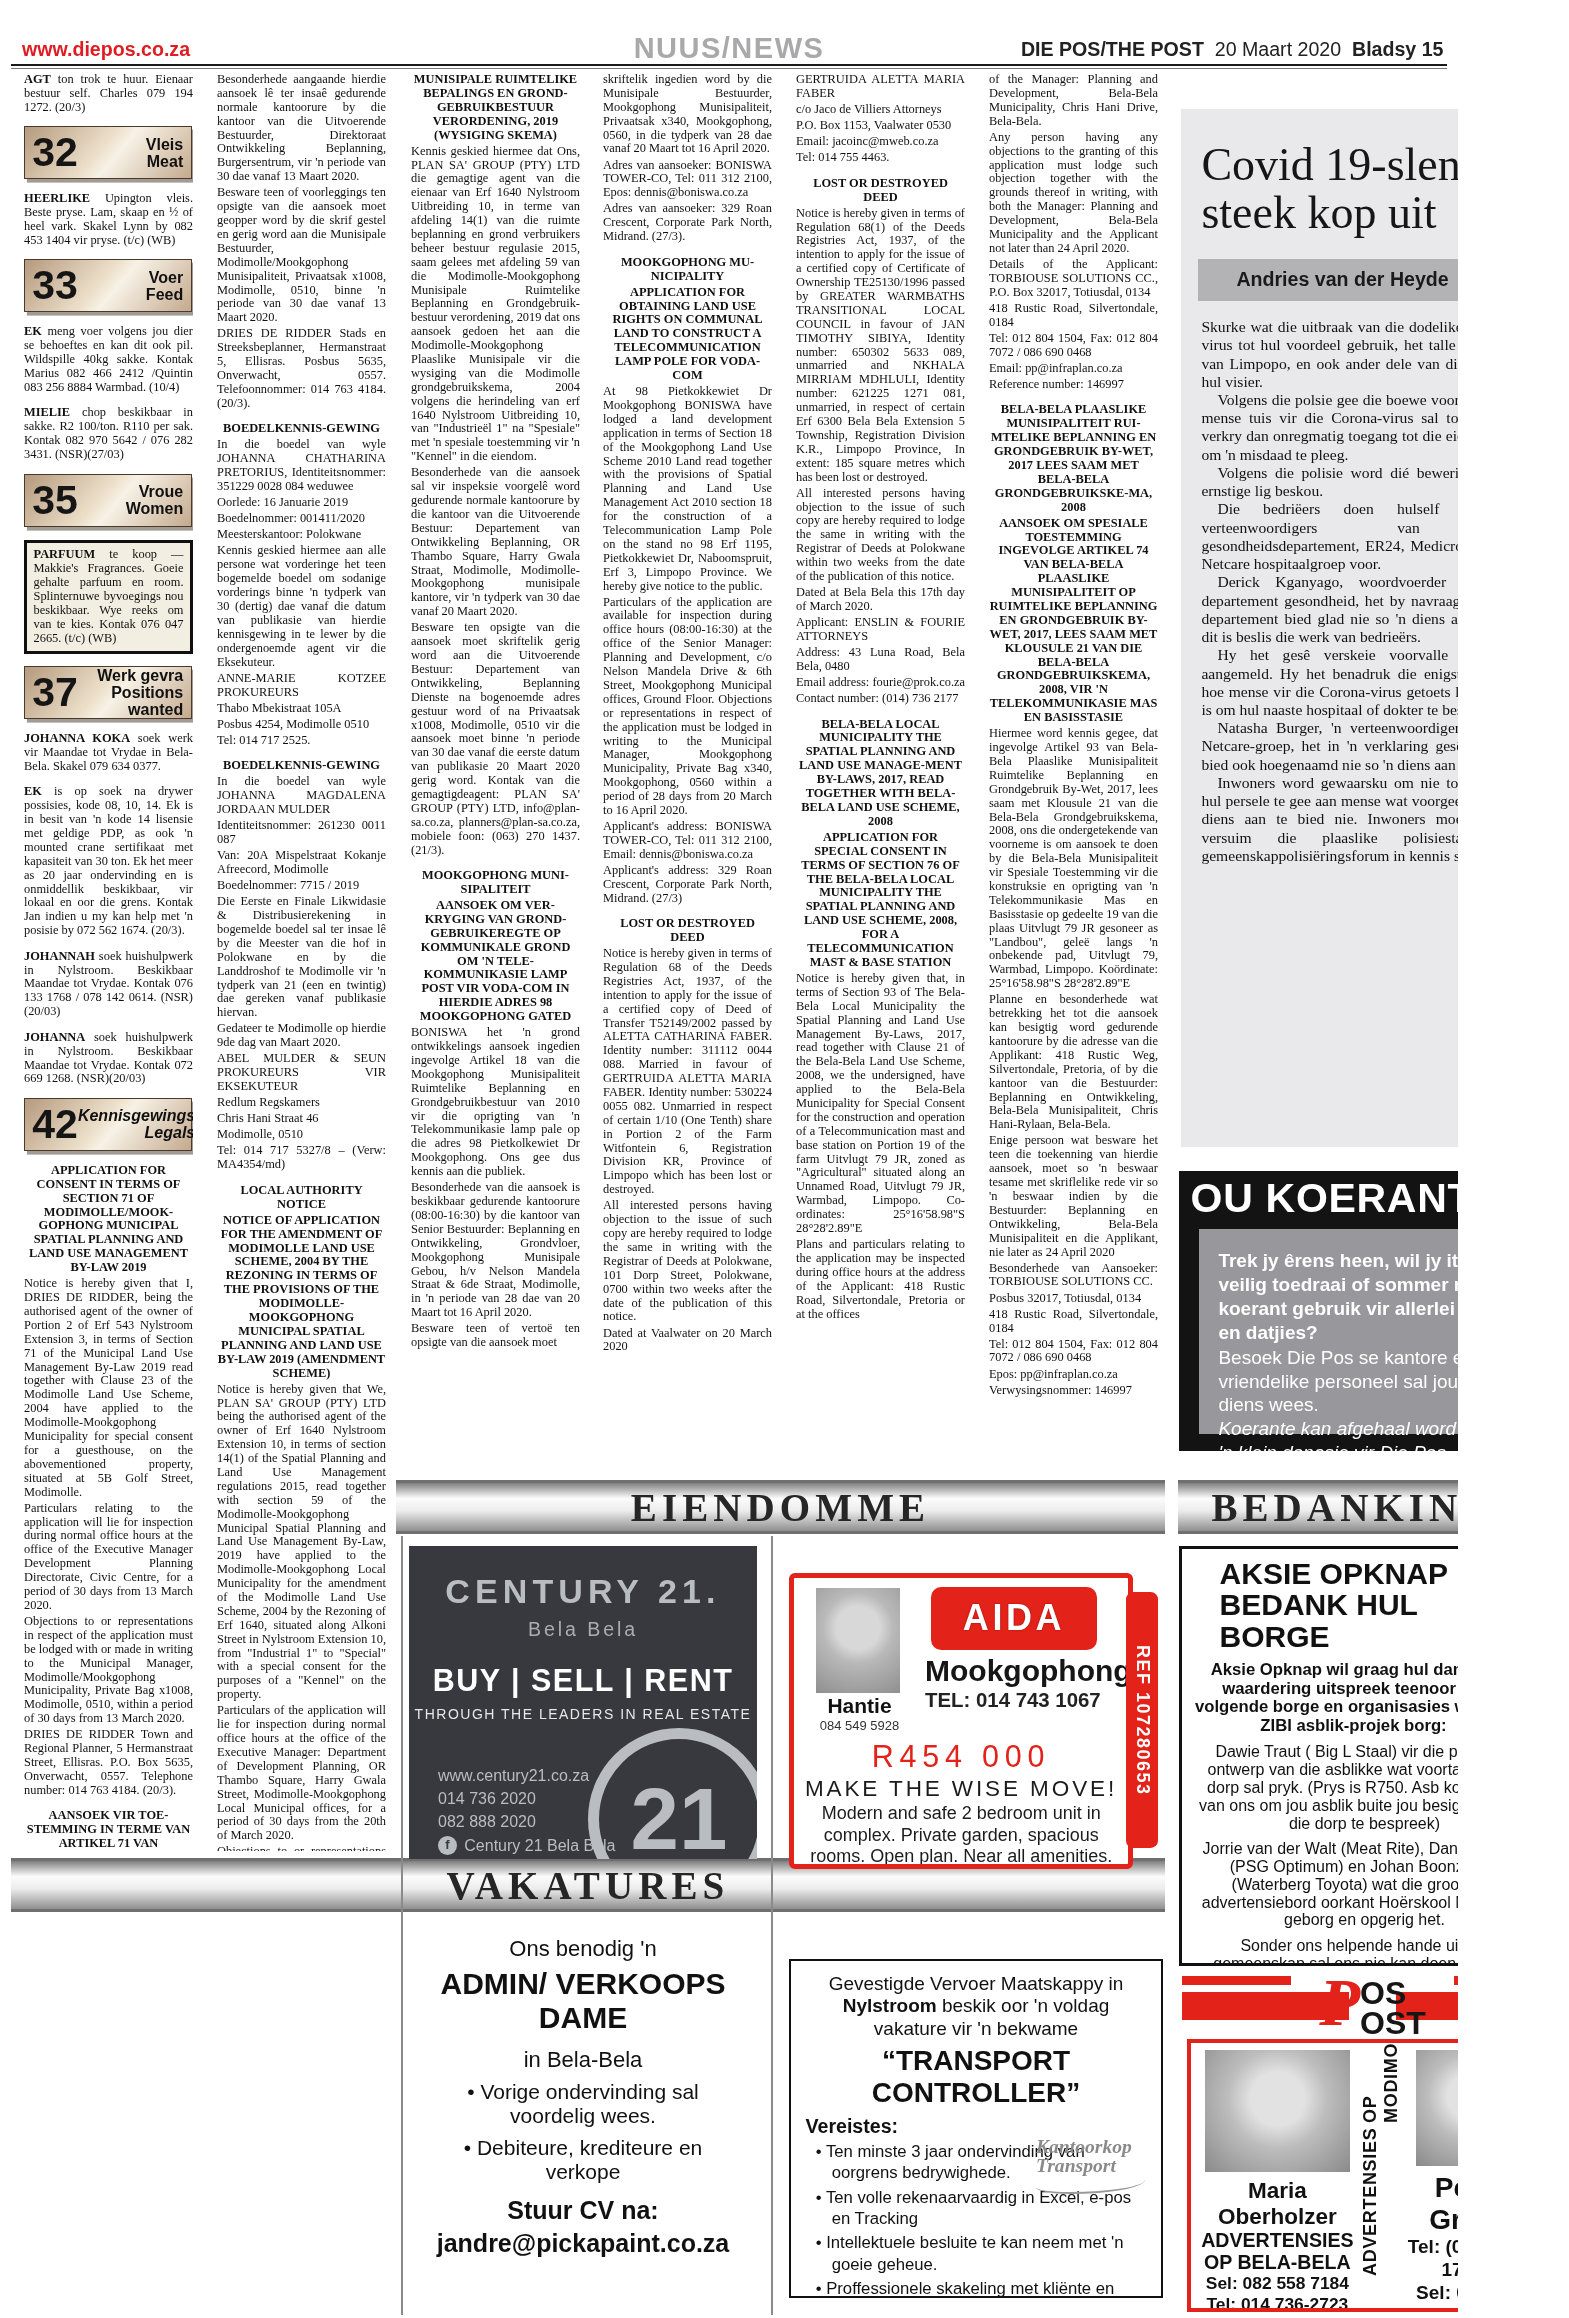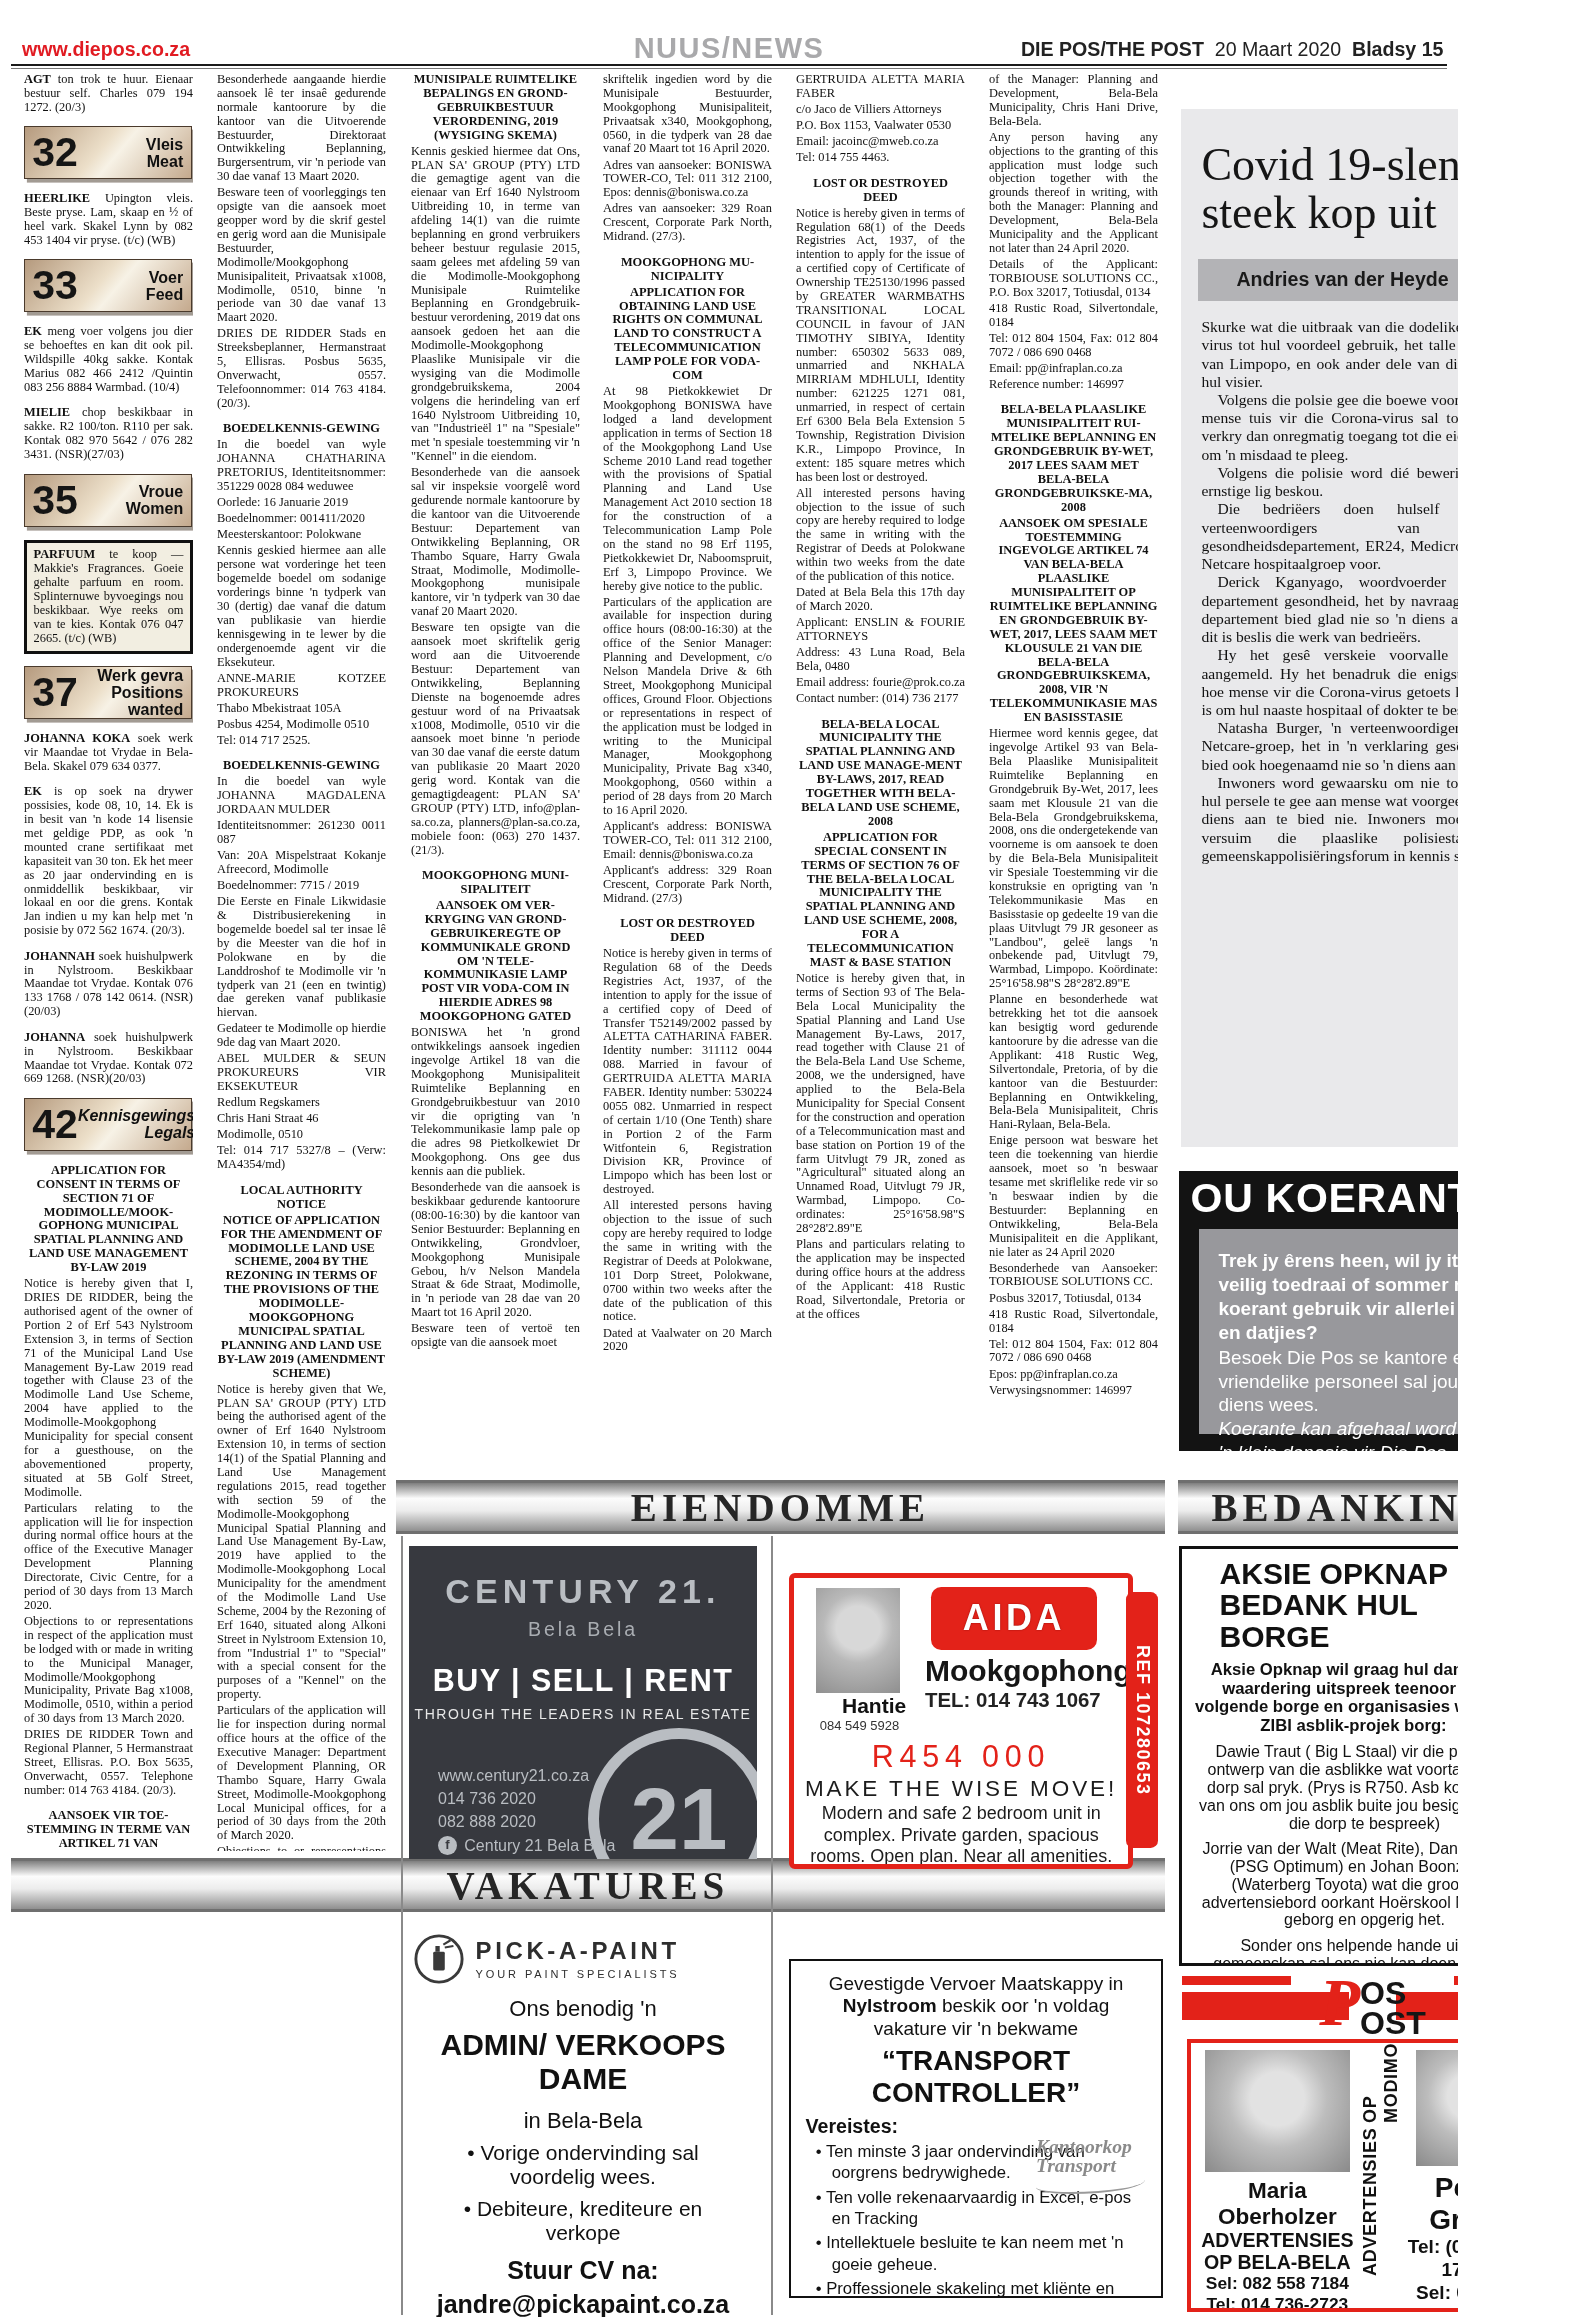--- a/index.html
+++ b/index.html
@@ -69,21 +69,21 @@
   .c21-f{display:inline-flex;width:19px;height:19px;border-radius:50%;background:#b9bdc2;color:#37393f;
          font-weight:bold;align-items:center;justify-content:center;font-size:13px;}
   .c21-seal{position:absolute;right:-13px;bottom:-51px;width:160px;height:160px;border:11px solid #b9bdc2;
             border-radius:50%;display:flex;align-items:center;justify-content:center;
             font:bold 87px "Liberation Sans",sans-serif;color:#b9bdc2;}
   
   #aida{position:absolute;left:789px;top:1573px;width:334px;height:286px;border:5.1px solid #e32219;border-radius:5.8px;
         background:#fff;font-family:"Liberation Sans",sans-serif;overflow:hidden;}
   .aida-photo{position:absolute;left:22px;top:10.2px;width:84px;height:105px;
               background:radial-gradient(circle at 50% 38%,#d8d8d8 0 28%,#b9b9b9 45%,#8f8f8f 100%);}
-  .aida-agent{position:absolute;left:0px;top:116px;width:131px;font-weight:bold;font-size:21px;padding-left:48px;}
+  .aida-agent{position:absolute;left:0px;top:116px;width:131px;text-align:center;font-weight:bold;font-size:21px;}
   .aida-phone{position:absolute;left:0px;top:140px;width:131px;text-align:center;font-size:13px;color:#333;}
   .aida-logo{position:absolute;left:137px;top:8.7px;width:166px;height:63px;background:#e32219;border-radius:10.2px;
              display:flex;align-items:center;justify-content:center;color:#fff;font-weight:bold;font-size:36px;
              letter-spacing:3.6px;text-shadow:0 0 1.5px #7a0000;}
   .aida-town{position:absolute;left:131px;top:76px;width:189px;text-align:center;font-weight:bold;font-size:30px;color:#161616;}
   .aida-tel{position:absolute;left:131px;top:111px;width:189px;text-align:left;font-weight:bold;font-size:20.4px;color:#222;}
   .aida-price{position:absolute;left:0;top:161px;width:100%;text-align:center;font-size:30.5px;color:#e32219;letter-spacing:5.8px;}
   .aida-head{position:absolute;left:0;top:198px;width:100%;text-align:center;font-size:22.5px;letter-spacing:2.9px;color:#1c1c1c;}
   .aida-body{position:absolute;left:5.8px;top:225px;width:323px;text-align:center;font-size:18px;line-height:1.2;color:#1c1c1c;}
   .aida-ref{position:absolute;left:1126px;top:1592px;width:32px;height:256px;background:#e32219;border-radius:7.3px;
@@ -461,32 +461,20 @@
           <span>Tel: (014) 717-1774/6</span><br>
           <span>Sel: 082 421 4429</span><br>
           <br>
           <br>
           </div>
       </div>
     </div>
   </div>
 
   <div id="pap">
-    <div class="pap-logo">
-      <svg width="52" height="52" viewBox="0 0 72 72">
-        <circle cx="36" cy="36" r="32" fill="none" stroke="#3a3a3a" stroke-width="4"></circle>
-        <rect x="28" y="26" width="16" height="26" rx="2" fill="#3a3a3a"></rect>
-        <rect x="31" y="18" width="6" height="8" fill="#3a3a3a"></rect>
-        <path d="M42 16 l10 -6 M44 20 l12 -2" stroke="#3a3a3a" stroke-width="3"></path>
-      </svg>
-      <div>
-        <div class="pap-brand">PICK-A-PAINT</div>
-        <div class="pap-sub">YOUR PAINT SPECIALISTS</div>
-      </div>
-    </div>
     <div class="pap-line">Ons benodig 'n</div>
     <div class="pap-pos">ADMIN/ VERKOOPS DAME</div>
     <div class="pap-line">in Bela-Bela</div>
     <div>
         <p class="pap-li">Vorige ondervinding sal voordelig wees.</p>
         <p class="pap-li">Debiteure, krediteure en verkope</p>
       </div>
     <div class="pap-cta">Stuur CV na:</div>
     <div class="pap-mail">jandre@pickapaint.co.za</div>
   </div>

